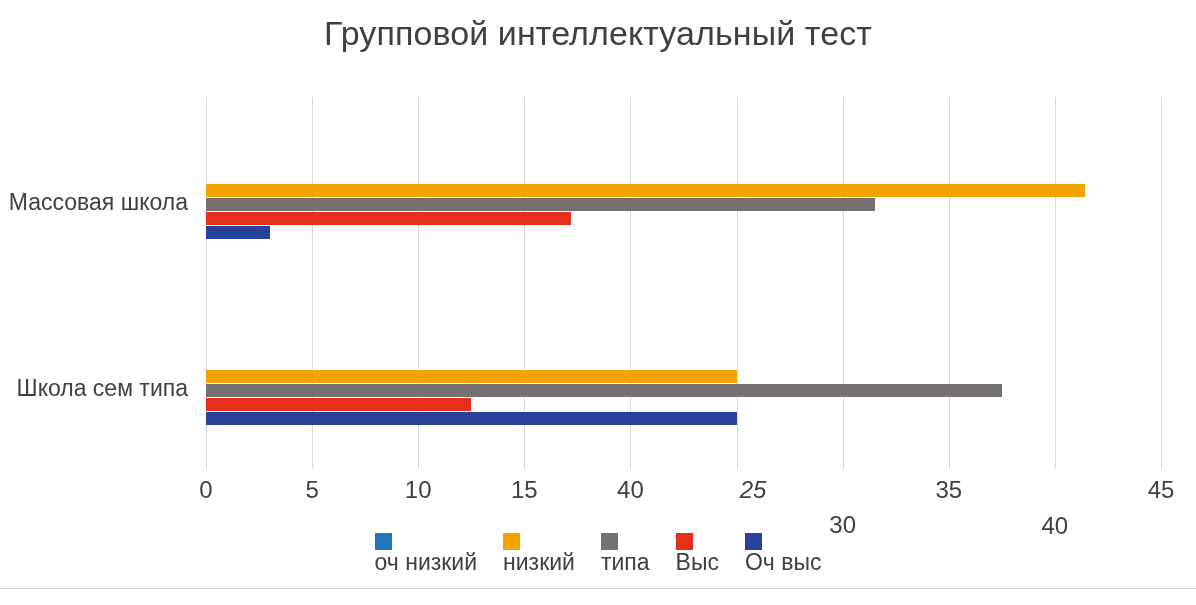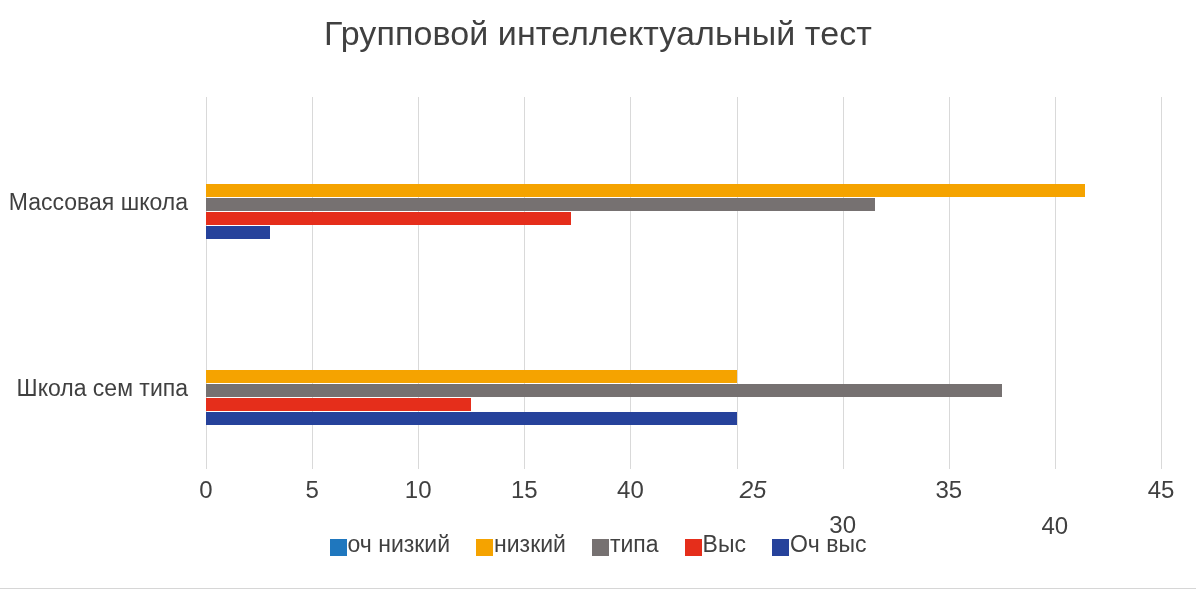--- a/index.html
+++ b/index.html
@@ -112,23 +112,24 @@
     left: 0;
     top: 533px;
     width: 1196px;
     display: flex;
     justify-content: center;
     align-items: center;
     gap: 26px;
   }
   .legend-item {
     display: flex;
-    align-items: flex-end;
+    align-items: flex-start;
     gap: 1px;
     white-space: nowrap;
+    flex-direction: column;
   }
   .legend-swatch {
     width: 17px;
     height: 17px;
     display: inline-block;
     flex: 0 0 auto;
   }
   .legend-label {
     font-size: 23px;
     color: #404040;

